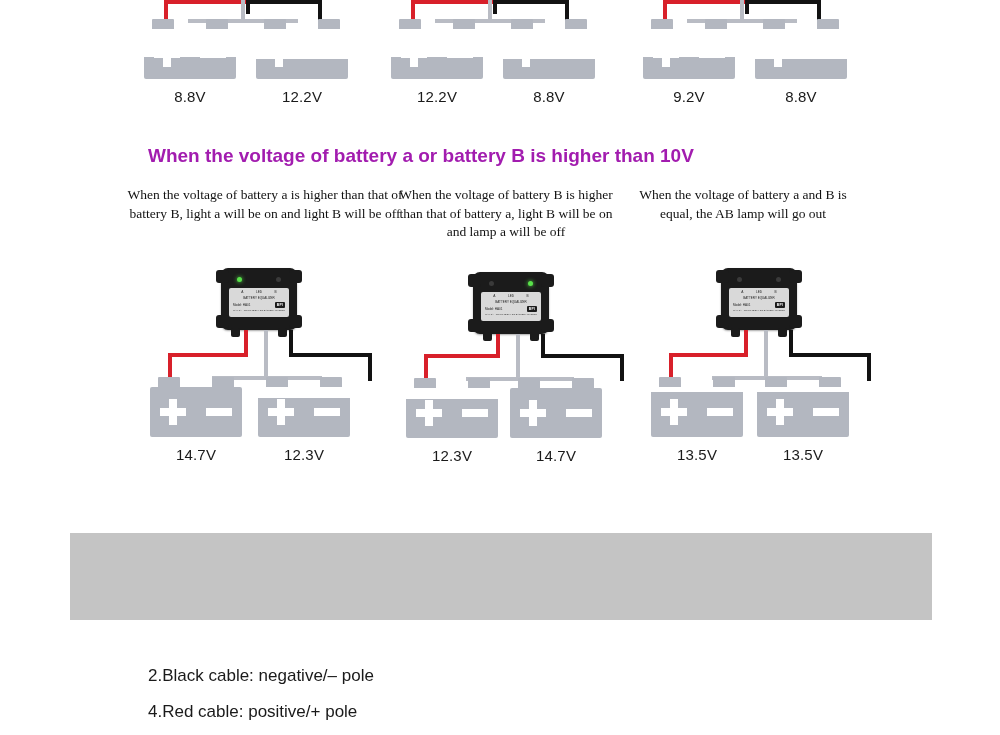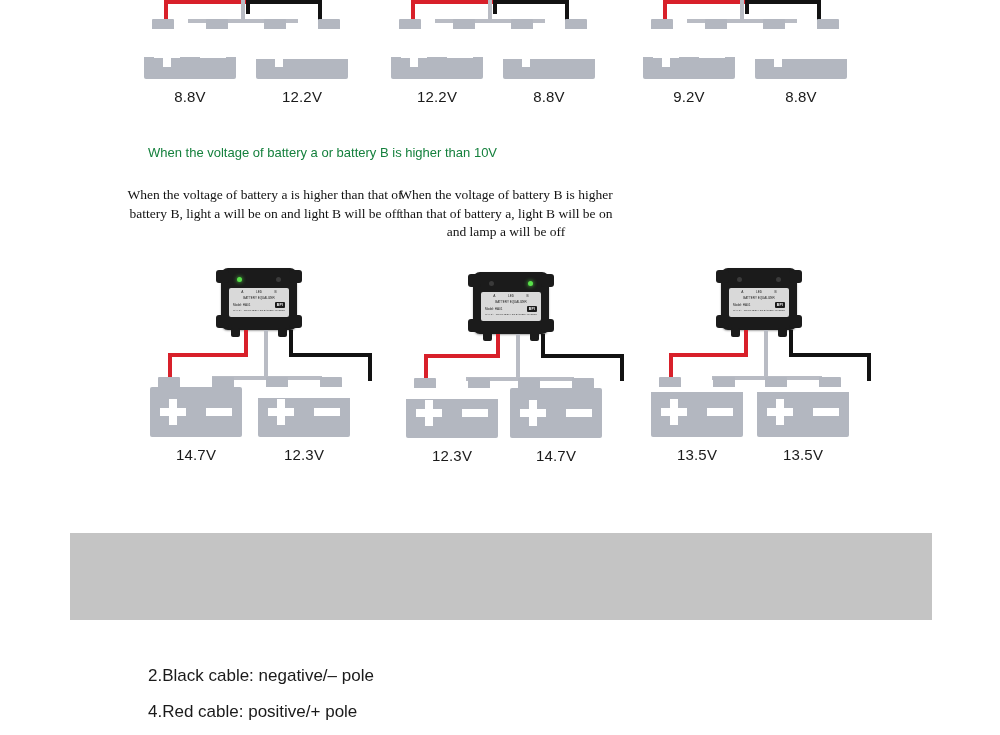--- a/index.html
+++ b/index.html
@@ -88,21 +88,21 @@
     background:#1b1b1b;color:#fff;font-size:3.4px;font-weight:bold;
     padding:1px 2px;border-radius:1px;letter-spacing:.2px;
   }
   .plate-row4{font-size:2.4px;color:#333;text-align:center;line-height:4px;}
   .mod-conn{
     position:absolute;bottom:-7px;width:9px;height:9px;background:#1b1b1b;border-radius:2px;
   }
 
   
   .head-main{
-    position:absolute;font-size:13px;color:#15803d;white-space:nowrap;
+    position:absolute;font-size:19px;color:#a21caf;white-space:nowrap;font-weight:bold;
   }
   .cap{
     position:absolute;font-size:13.5px;line-height:18.5px;color:#111;text-align:center;font-family:Liberation Serif, serif;
   }
 
   
   .banner{
     position:absolute;background:#c4c4c4;
   }
   .banner-title{
@@ -235,20 +235,21 @@
         </div>
       </div>
       <div class="bat-label">8.8V</div>
     </div>
   </div>
 
   <div class="head-main" style="left:148px;top:145px;">When the voltage of battery a or battery B is higher than 10V</div>
 
   <div class="cap" style="left:125px;top:186px;width:280px;">When the voltage of battery a is higher than that of battery B, light a will be on and light B will be off</div>
   <div class="cap" style="left:398px;top:186px;width:216px;">When the voltage of battery B is higher than that of battery a, light B will be on and lamp a will be off</div>
+  <div class="cap" style="left:628px;top:186px;width:230px;">When the voltage of battery a and B is equal, the AB lamp will go out</div>
 
   <div>
     <div class="module" style="left:221px;top:268px;">
       <div class="mod-ear tl"></div>
       <div class="mod-ear tr"></div>
       <div class="mod-ear bl"></div>
       <div class="mod-ear br"></div>
       <div class="mod-led a on"></div>
       <div class="mod-led b"></div>
       <div class="mod-plate">

